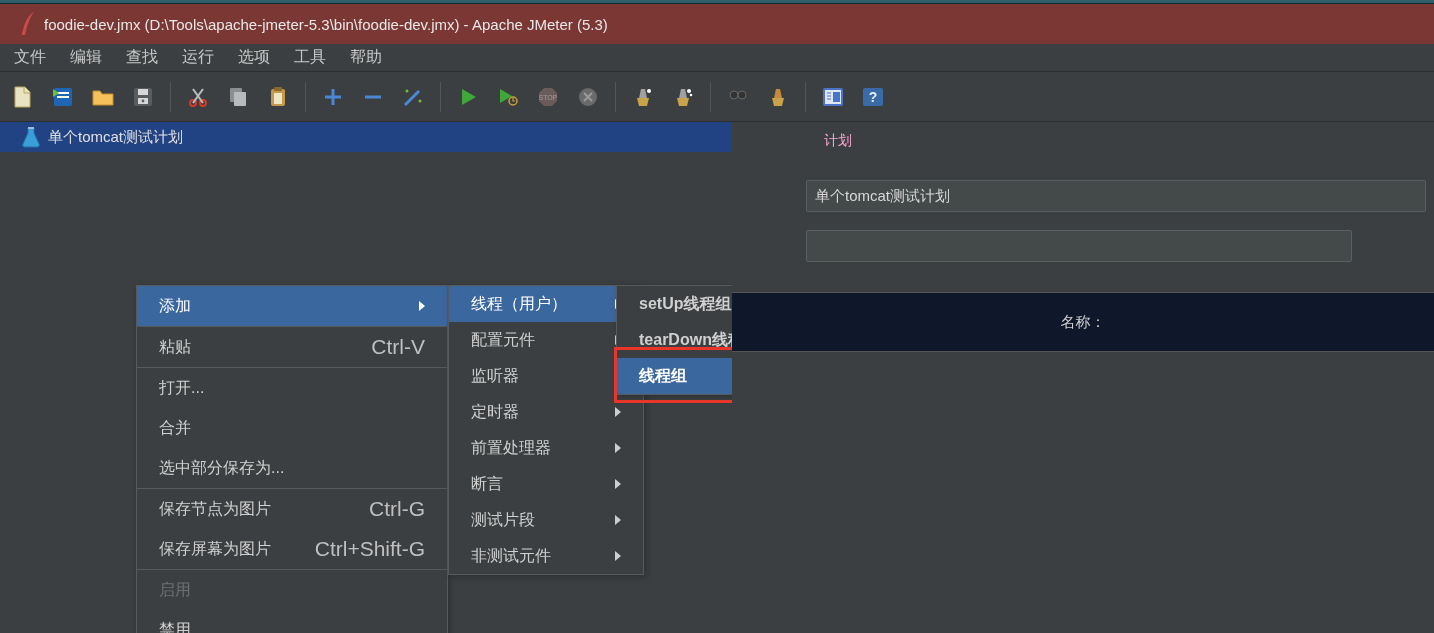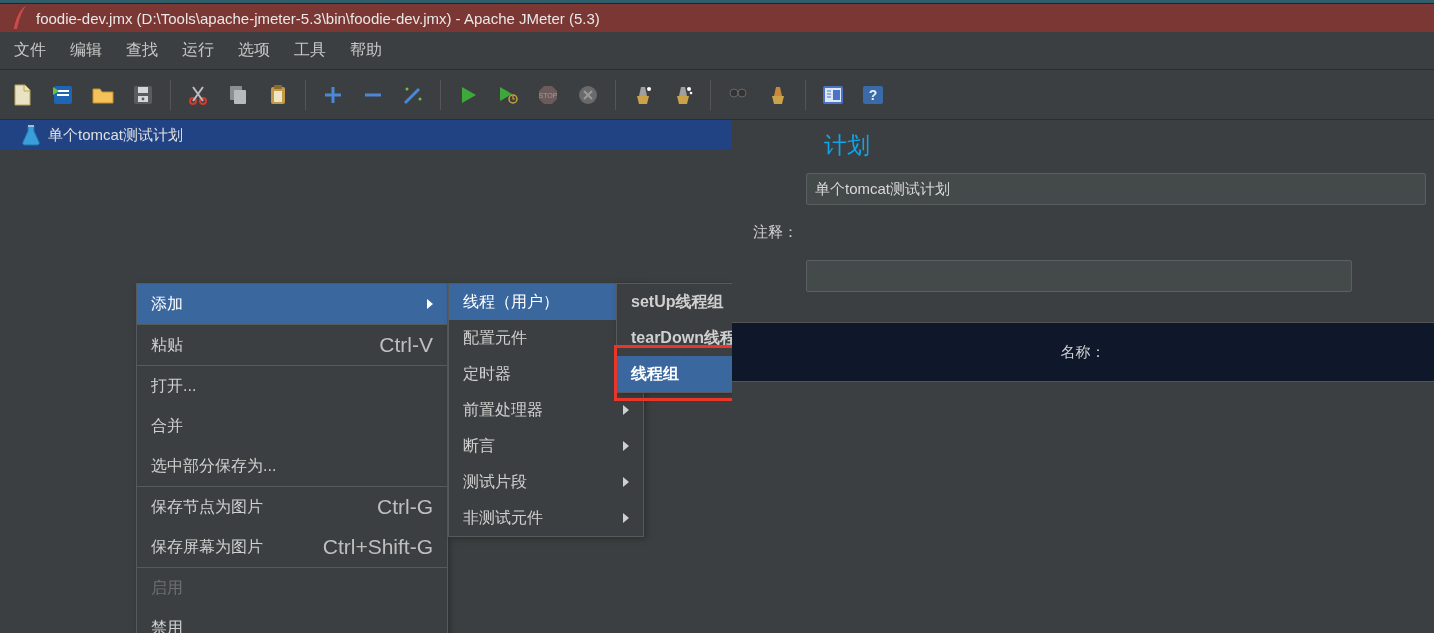--- a/index.html
+++ b/index.html
@@ -1,39 +1,39 @@
 <!DOCTYPE html>
 <html><head>
 <meta charset="utf-8">
 <style>
 * { margin: 0; padding: 0; box-sizing: border-box; font-family: "Microsoft YaHei", Arial, sans-serif; }
 html, body { width: 1434px; height: 633px; background: #3c3f41; color: #c7c7c7; overflow: hidden; }
-.titlebar { height: 28px; background: #7a3734; display: flex; align-items: center; padding-left: 10px; font-size: 15px; color: #e8e8e8; }
+.titlebar { height: 40px; background: #7a3734; display: flex; align-items: center; padding-left: 18px; font-size: 15px; color: #e8e8e8; }
 .titlebar .feather { width: 18px; height: 26px; margin-right: 8px; position: relative; }
 .titlebar .feather svg { display: block; }
 .top-strip { height: 4px; background: #2f5d6a; border-bottom: 1px solid #0d2b33; }
-.menubar { height: 38px; background: #3c3f41; display: flex; align-items: center; padding: 0 2px; font-size: 16px; border-bottom: 1px solid #2b2d2e; }
+.menubar { height: 28px; background: #3c3f41; display: flex; align-items: center; padding: 0 2px; font-size: 16px; border-bottom: 1px solid #2b2d2e; }
 .menubar .mitem { padding: 6px 12px; cursor: default; }
 .toolbar { height: 50px; background: #3c3f41; display: flex; align-items: center; padding: 4px 4px; gap: 2px; border-bottom: 1px solid #2b2d2e; }
 .tbtn { width: 38px; height: 38px; display: flex; align-items: center; justify-content: center; border-radius: 3px; }
 .tsep { width: 1px; height: 30px; background: #555; margin: 0 6px; }
 .workspace { display: flex; height: calc(100% - 40px - 4px - 38px - 50px); justify-content: center; }
 .tree-pane { width: 732px; background: #3c3f41; position: relative; }
 .tree-row { position: absolute; left: 0; right: 0; top: 0; height: 30px; background: #214283; display: flex; align-items: center; padding-left: 20px; font-size: 15px; color: #e0e0e0; }
 .tree-row .flask { width: 22px; height: 22px; margin-right: 6px; }
 .right-pane { flex: 1; background: #3c3f41; position: relative; padding: 10px 0 0 0; }
-.right-title { font-size: 23px; color: #0ea5e9; margin-bottom: 12px; padding-left: 92px; }
+.right-title { font-size: 14px; color: #f9a8d4; margin-bottom: 30px; padding-left: 92px; }
 .field-row { display: flex; align-items: center; margin-bottom: 18px; }
 .field-label { width: 68px; text-align: right; font-size: 15px; color: #d0d0d0; padding-right: 6px; }
 .field-input { flex: 1; height: 32px; background: #44494a; border: 1px solid #5a5f60; border-radius: 2px; padding: 4px 8px; font-size: 15px; color: #d8d8d8; margin-right: 8px; }
 .table-zone { margin-top: 30px; height: 60px; background: #0f172a; border-top: 1px solid #555; border-bottom: 1px solid #555; display: flex; align-items: center; justify-content: center; font-size: 15px; color: #d0d0d0; }
 
 
 .ctx { position: absolute; background: #3c3f41; border: 1px solid #565a5c; box-shadow: 2px 2px 6px rgba(0,0,0,0.25); font-size: 16px; color: #d0d0d0; }
-.ctx .row { display: flex; align-items: center; height: 36px; padding: 0 14px; cursor: default; position: relative; }
+.ctx .row { display: flex; align-items: center; height: 36px; padding: 0 22px; cursor: default; position: relative; }
 .ctx .row.tall { height: 40px; }
 .ctx .row.sel { background: #3b679f; color: #fff; }
 .ctx .row .lbl { flex: 1; }
 .ctx .row .sc { color: #bfbfbf; font-size: 21px; margin-left: 20px; }
 .ctx .row .arrow { width: 0; height: 0; border-top: 5px solid transparent; border-bottom: 5px solid transparent; border-left: 6px solid #cfcfcf; margin-left: 14px; }
 .ctx .row.sel .arrow { border-left-color: #fff; }
 .ctx .sep { height: 1px; background: #565a5c; margin: 0; }
 .ctx .row.disabled { color: #6d6f70; }
 
 .ctx1 { left: 136px; top: 163px; width: 312px; }
@@ -258,20 +258,24 @@
     <div class="ctx ctx2" id="ctx2">
         <div class="row sel">
           <span class="lbl">线程（用户）</span>
           <span class="arrow"></span>
         </div>
         <div class="row">
           <span class="lbl">配置元件</span>
           <span class="arrow"></span>
         </div>
         <div class="row">
+          <span class="lbl">监听器</span>
+          <span class="arrow"></span>
+        </div>
+        <div class="row">
           <span class="lbl">定时器</span>
           <span class="arrow"></span>
         </div>
         <div class="row">
           <span class="lbl">前置处理器</span>
           <span class="arrow"></span>
         </div>
         <div class="row">
           <span class="lbl">断言</span>
           <span class="arrow"></span>
@@ -297,21 +301,18 @@
         </div>
       </div>
     <div class="redbox"></div>
   </div>
 
   <div class="right-pane">
     <div class="right-title">计划</div>
     <div class="field-row">
       <input class="field-input" style="margin-left: 74px;" value="单个tomcat测试计划">
     </div>
-    <div class="field-row">
-      <div class="field-label" style="width:72px">注释：</div>
-    </div>
     <div style="margin-left:74px"><input class="field-input" style="width: calc(100% - 82px);"></div>
     <div class="table-zone">
       <span>名称：</span>
     </div>
   </div>
 </div>
 
 </body></html>

